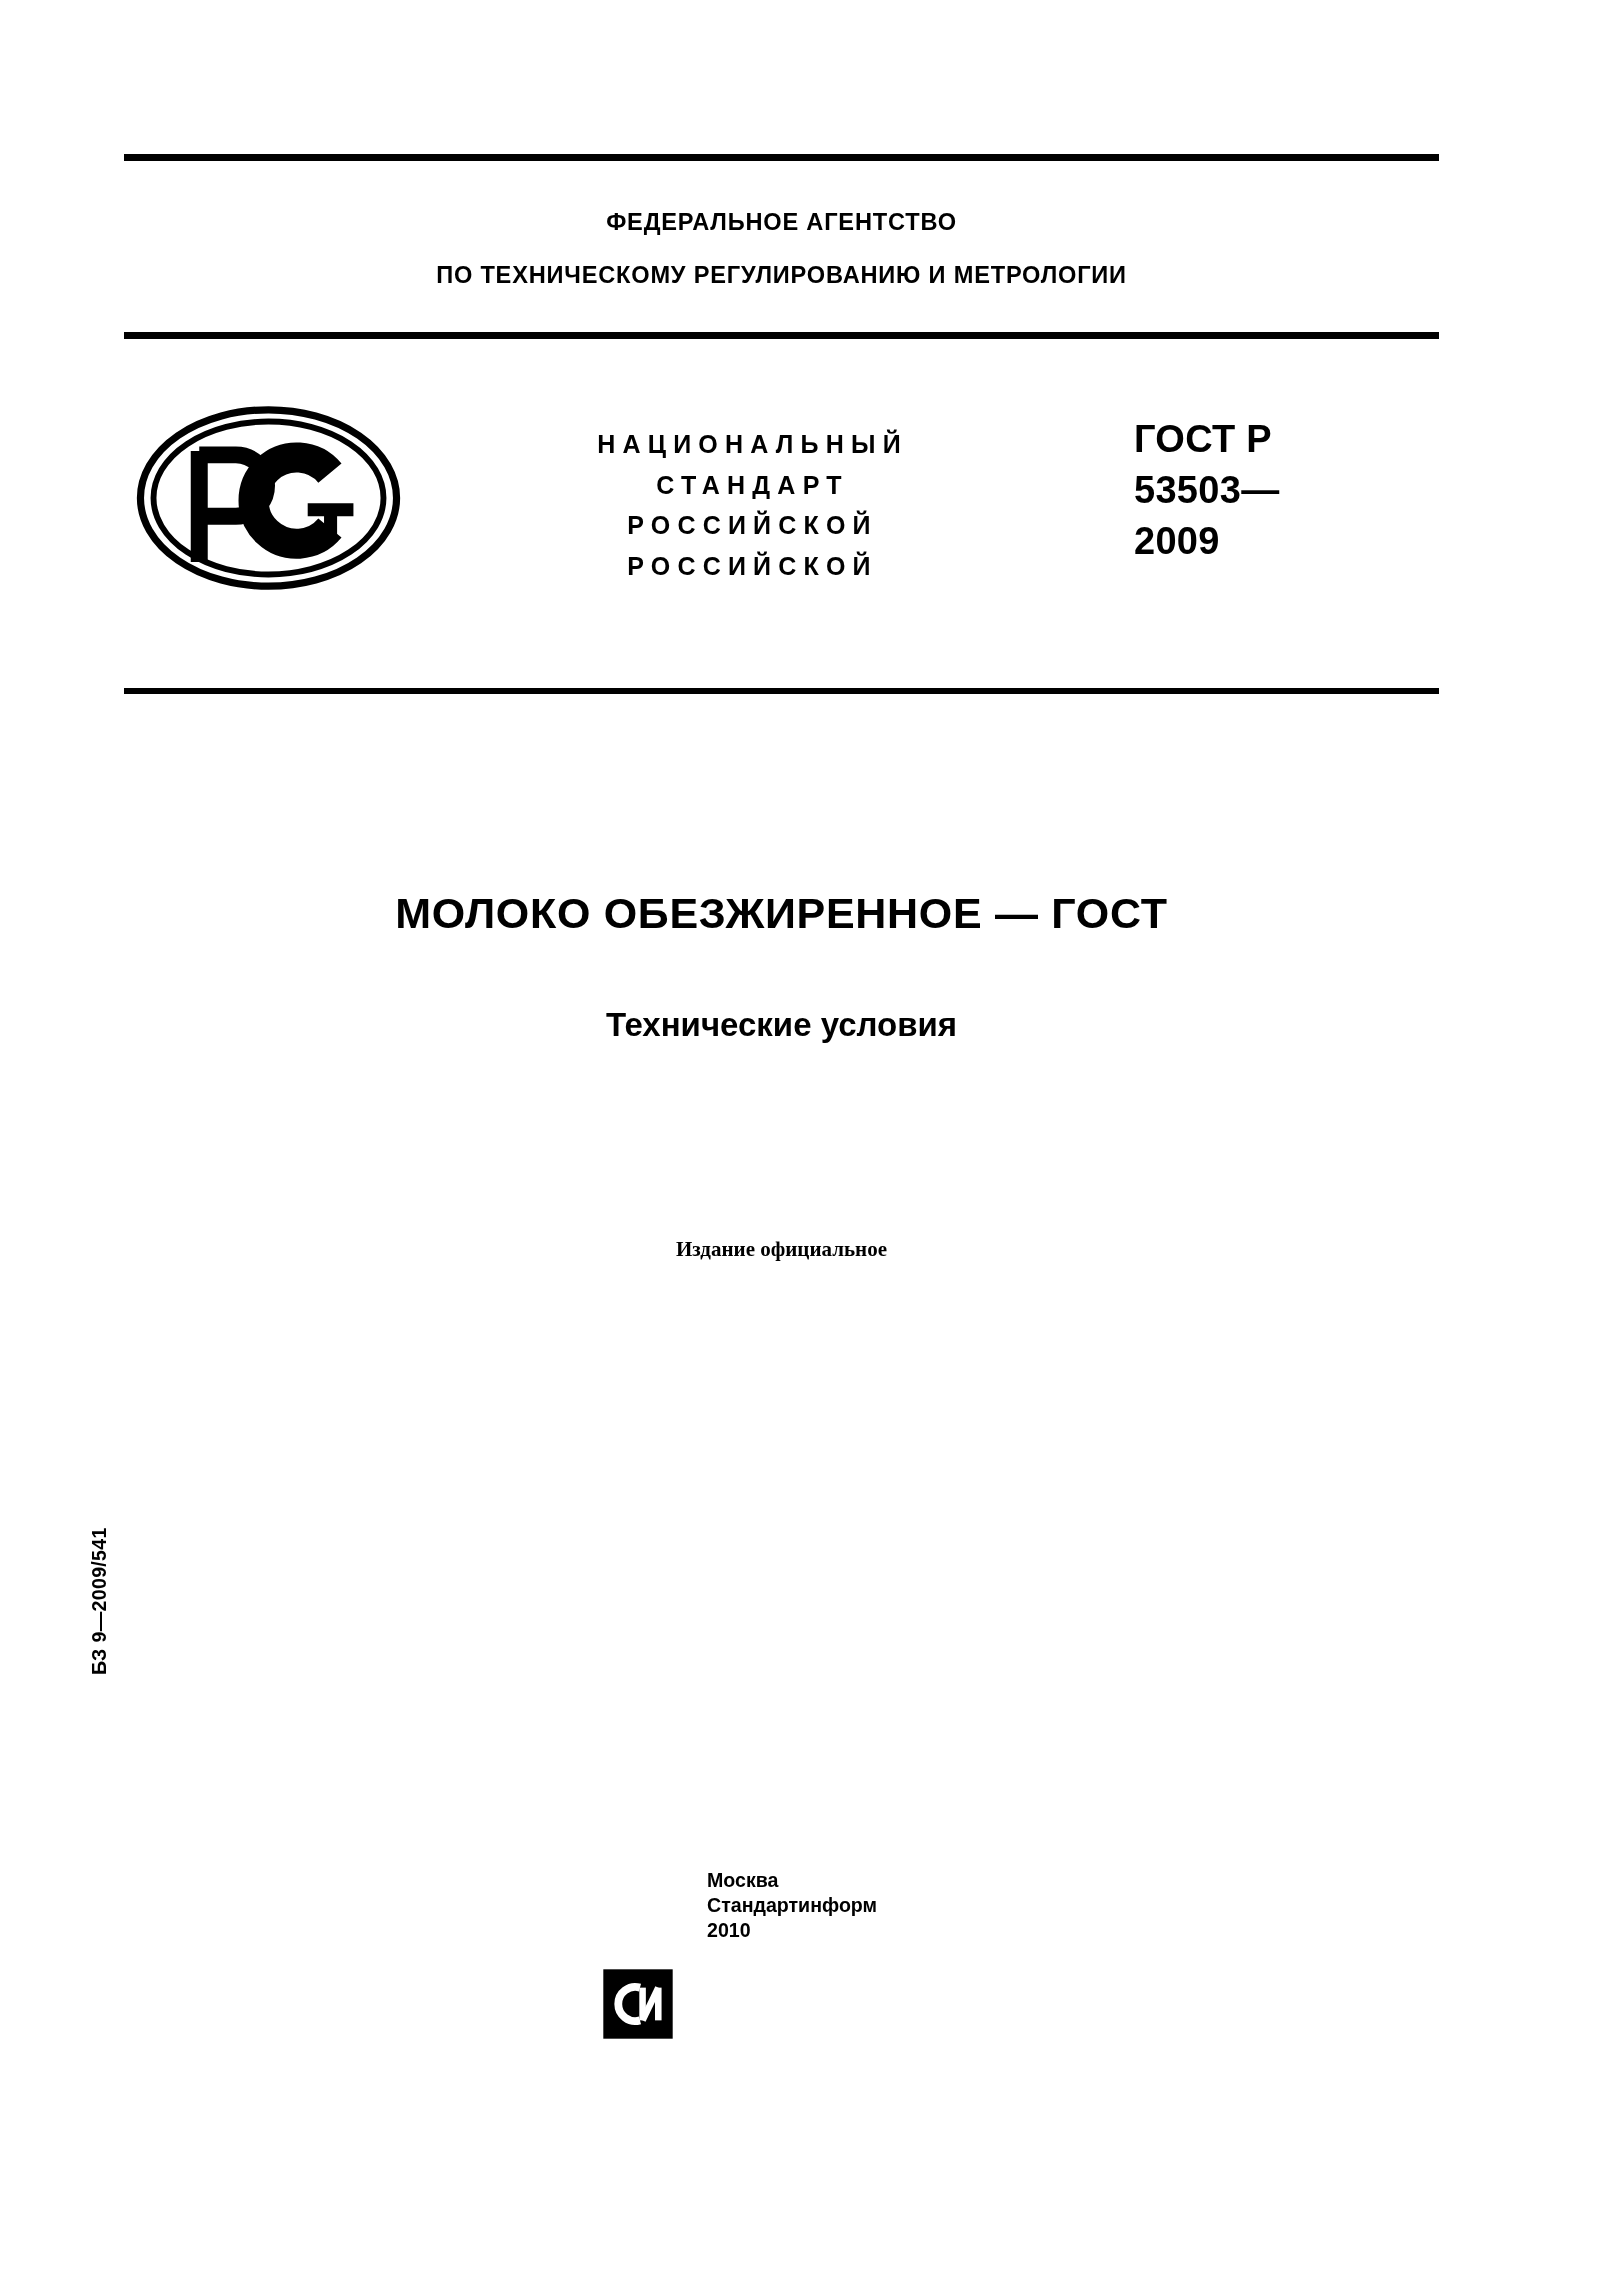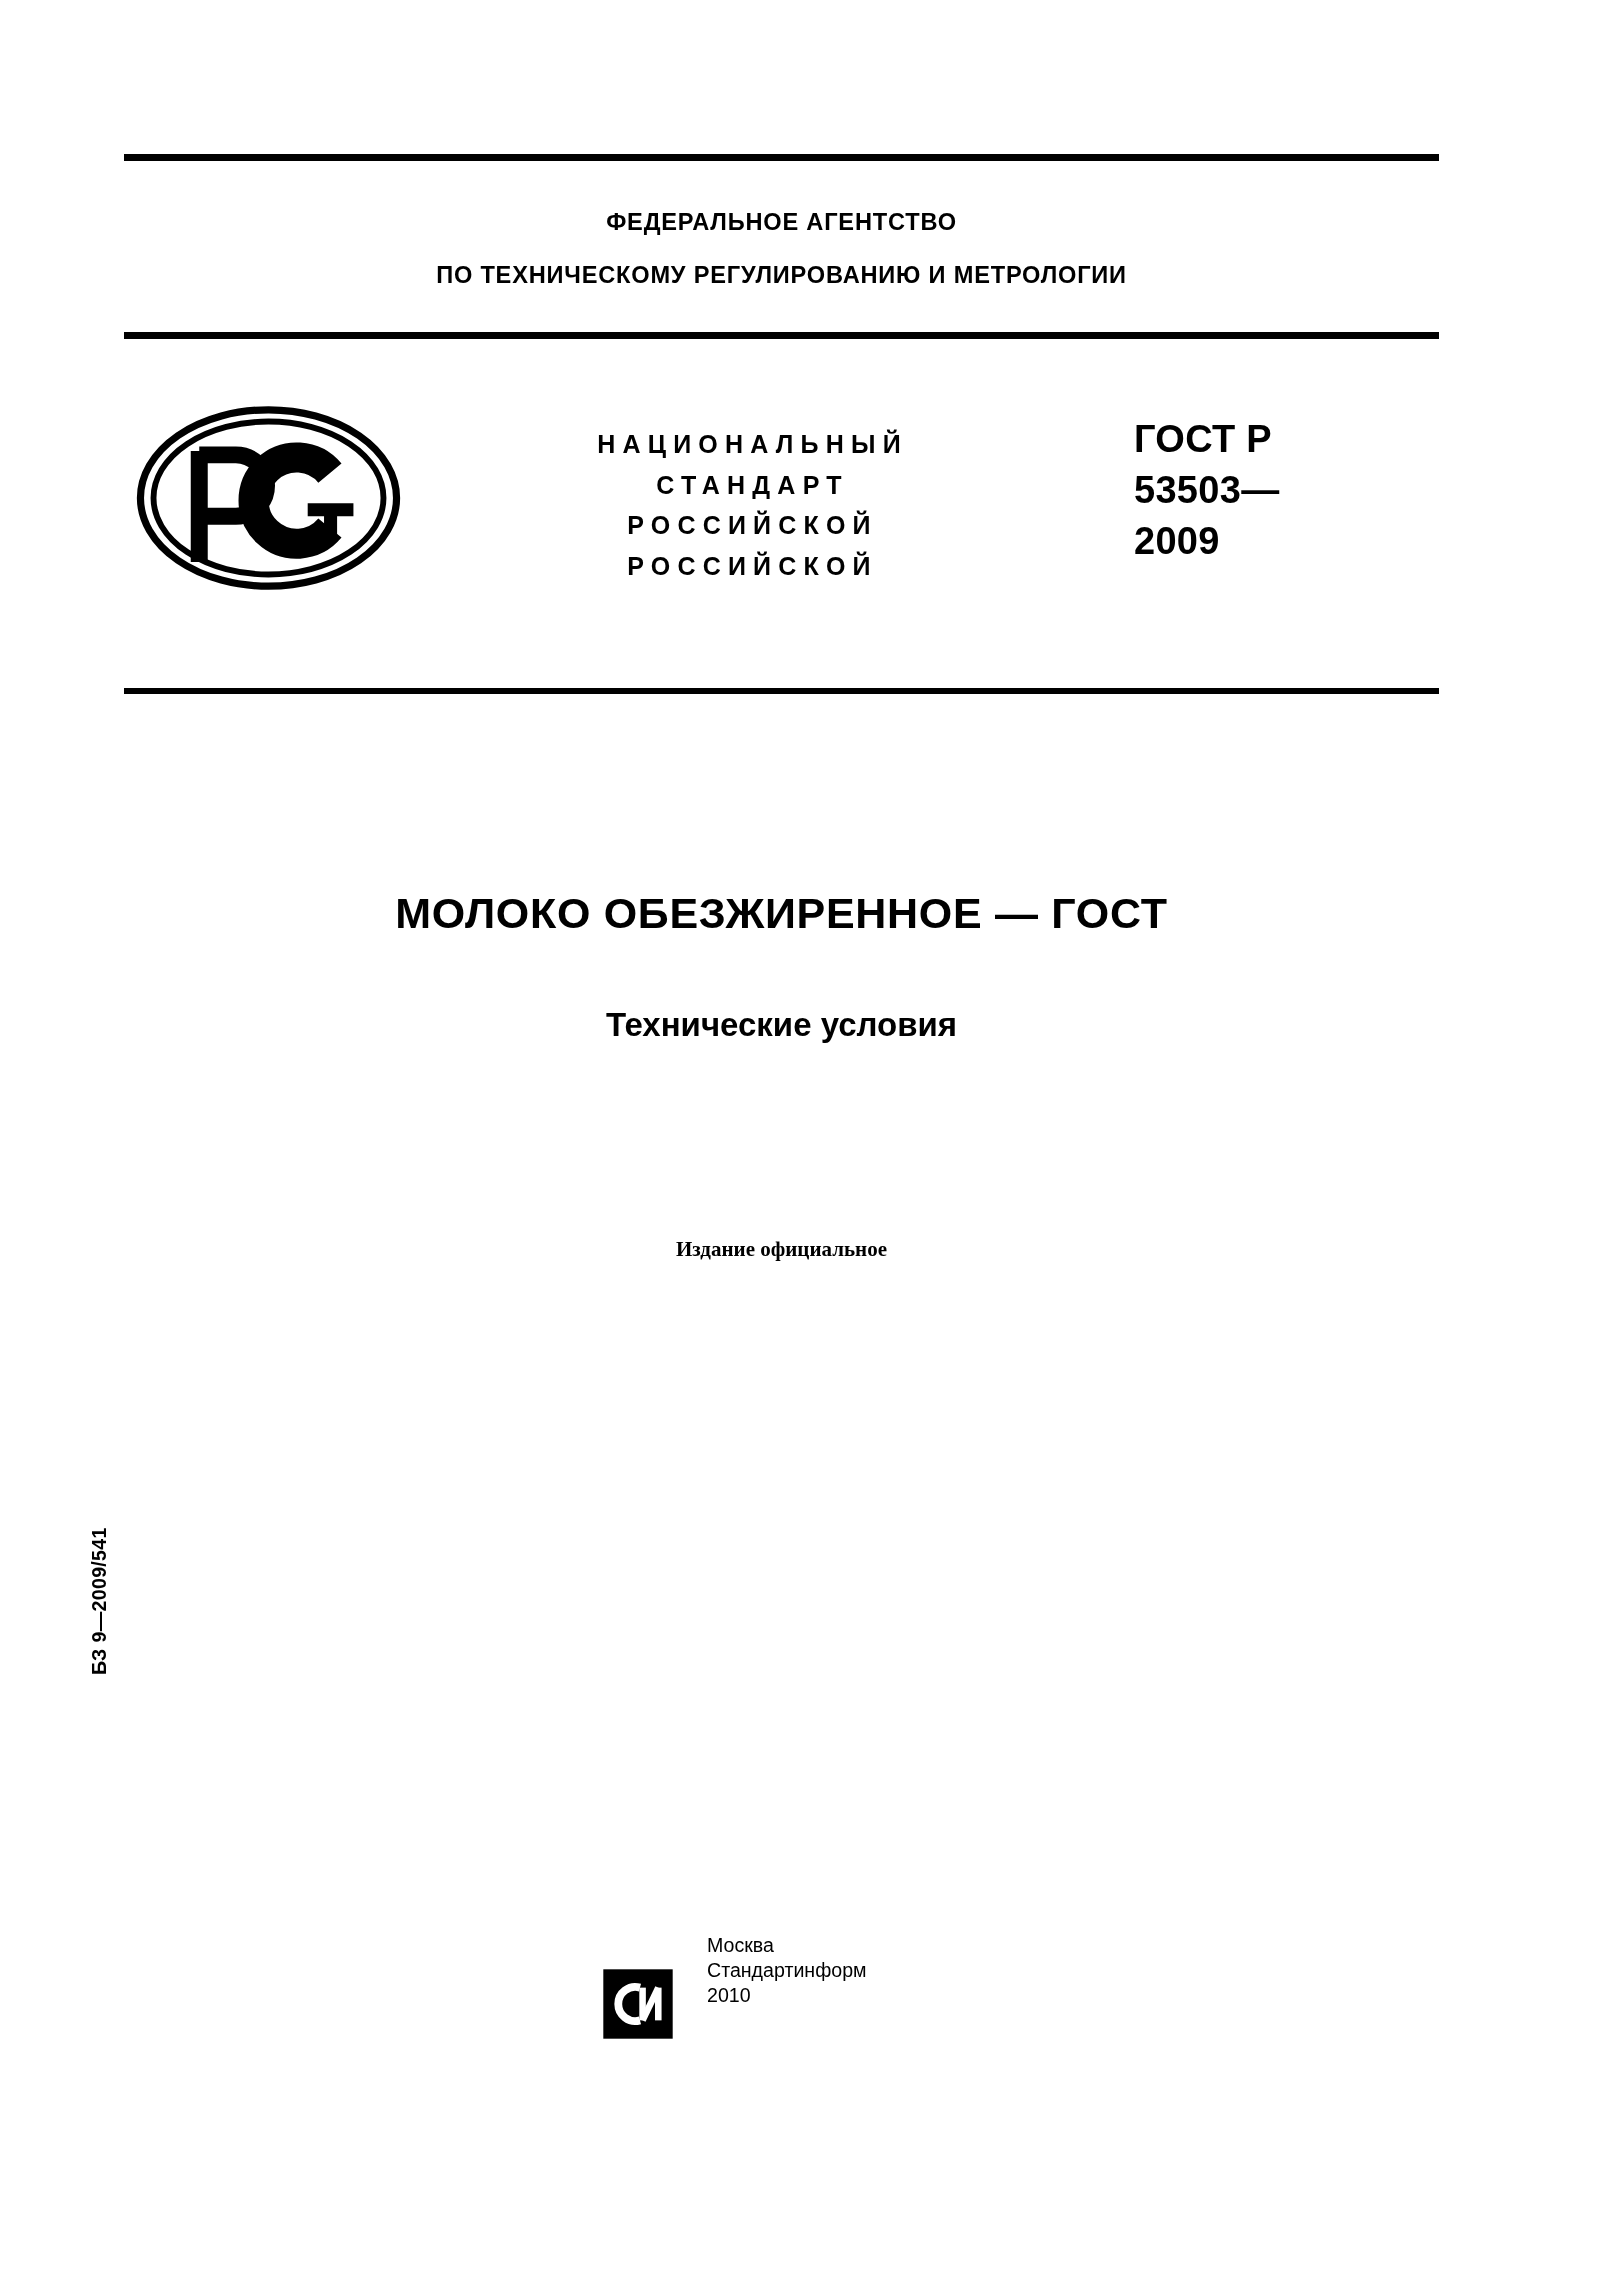--- a/index.html
+++ b/index.html
@@ -153,25 +153,25 @@
   .publisher-logo {
     position: absolute;
     left: 602px;
     top: 1968px;
     width: 72px;
     height: 72px;
   }
   .publisher {
     position: absolute;
     left: 707px;
-    top: 1933px;
+    top: 1868px;
     width: 327px;
     text-align: left;
     font-size: 19.6px;
-    font-weight: normal;
+    font-weight: bold;
     line-height: 1.28;
   }
 </style>
 </head>
 <body>
 
 <div class="page">
 
   <div class="header-rule-top"></div>
 

